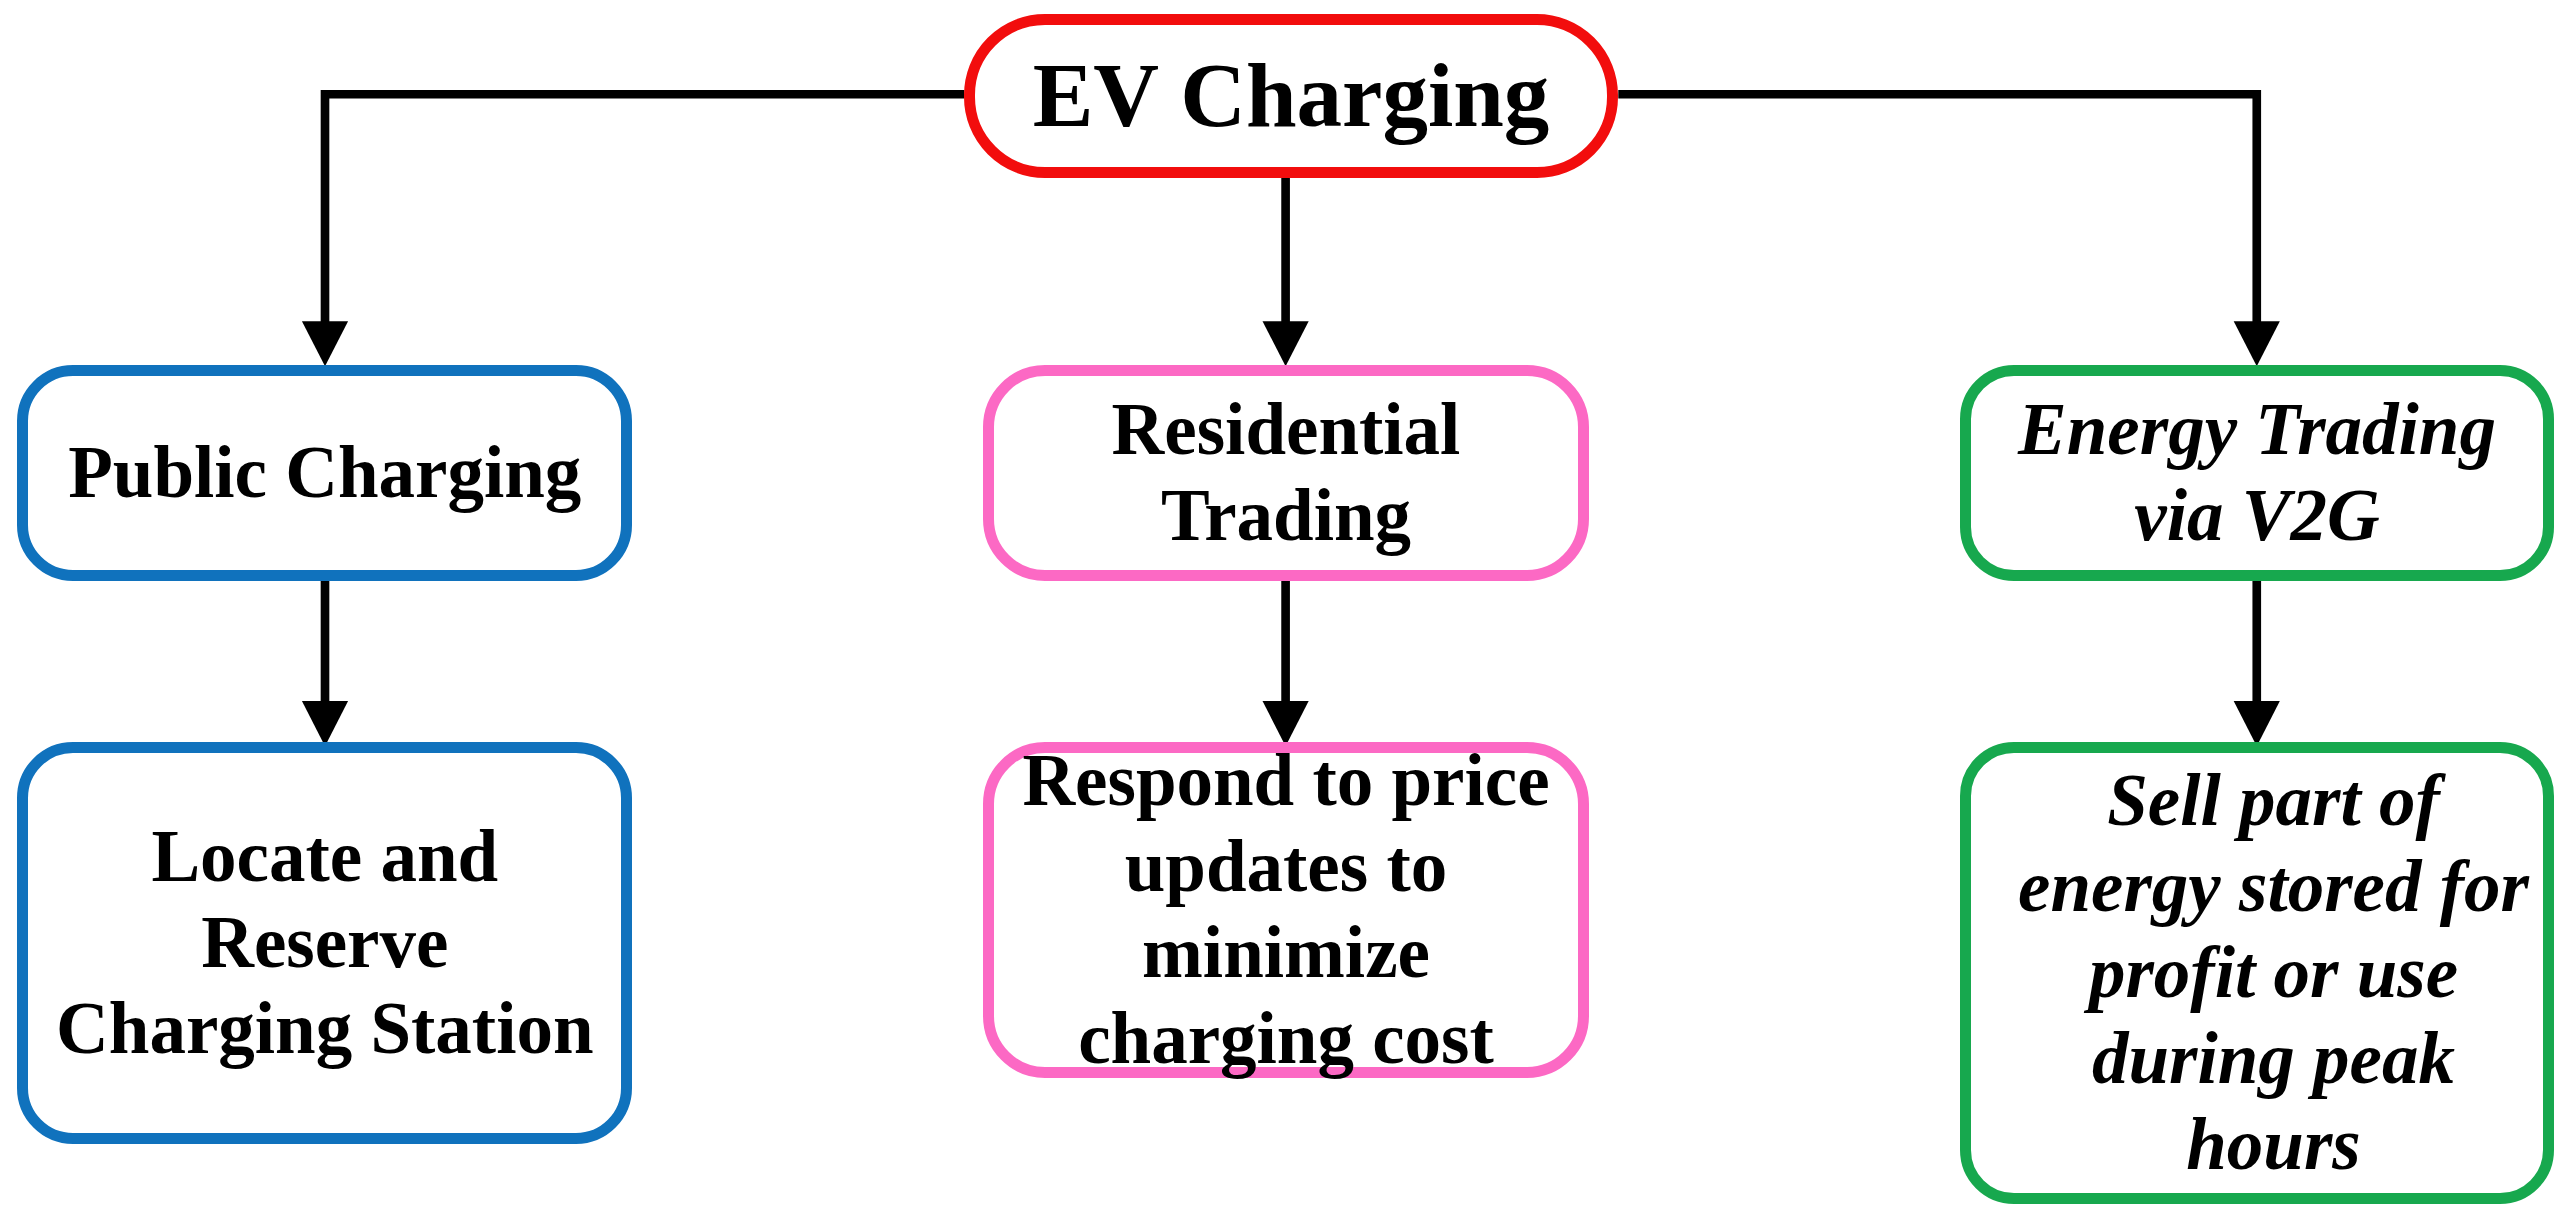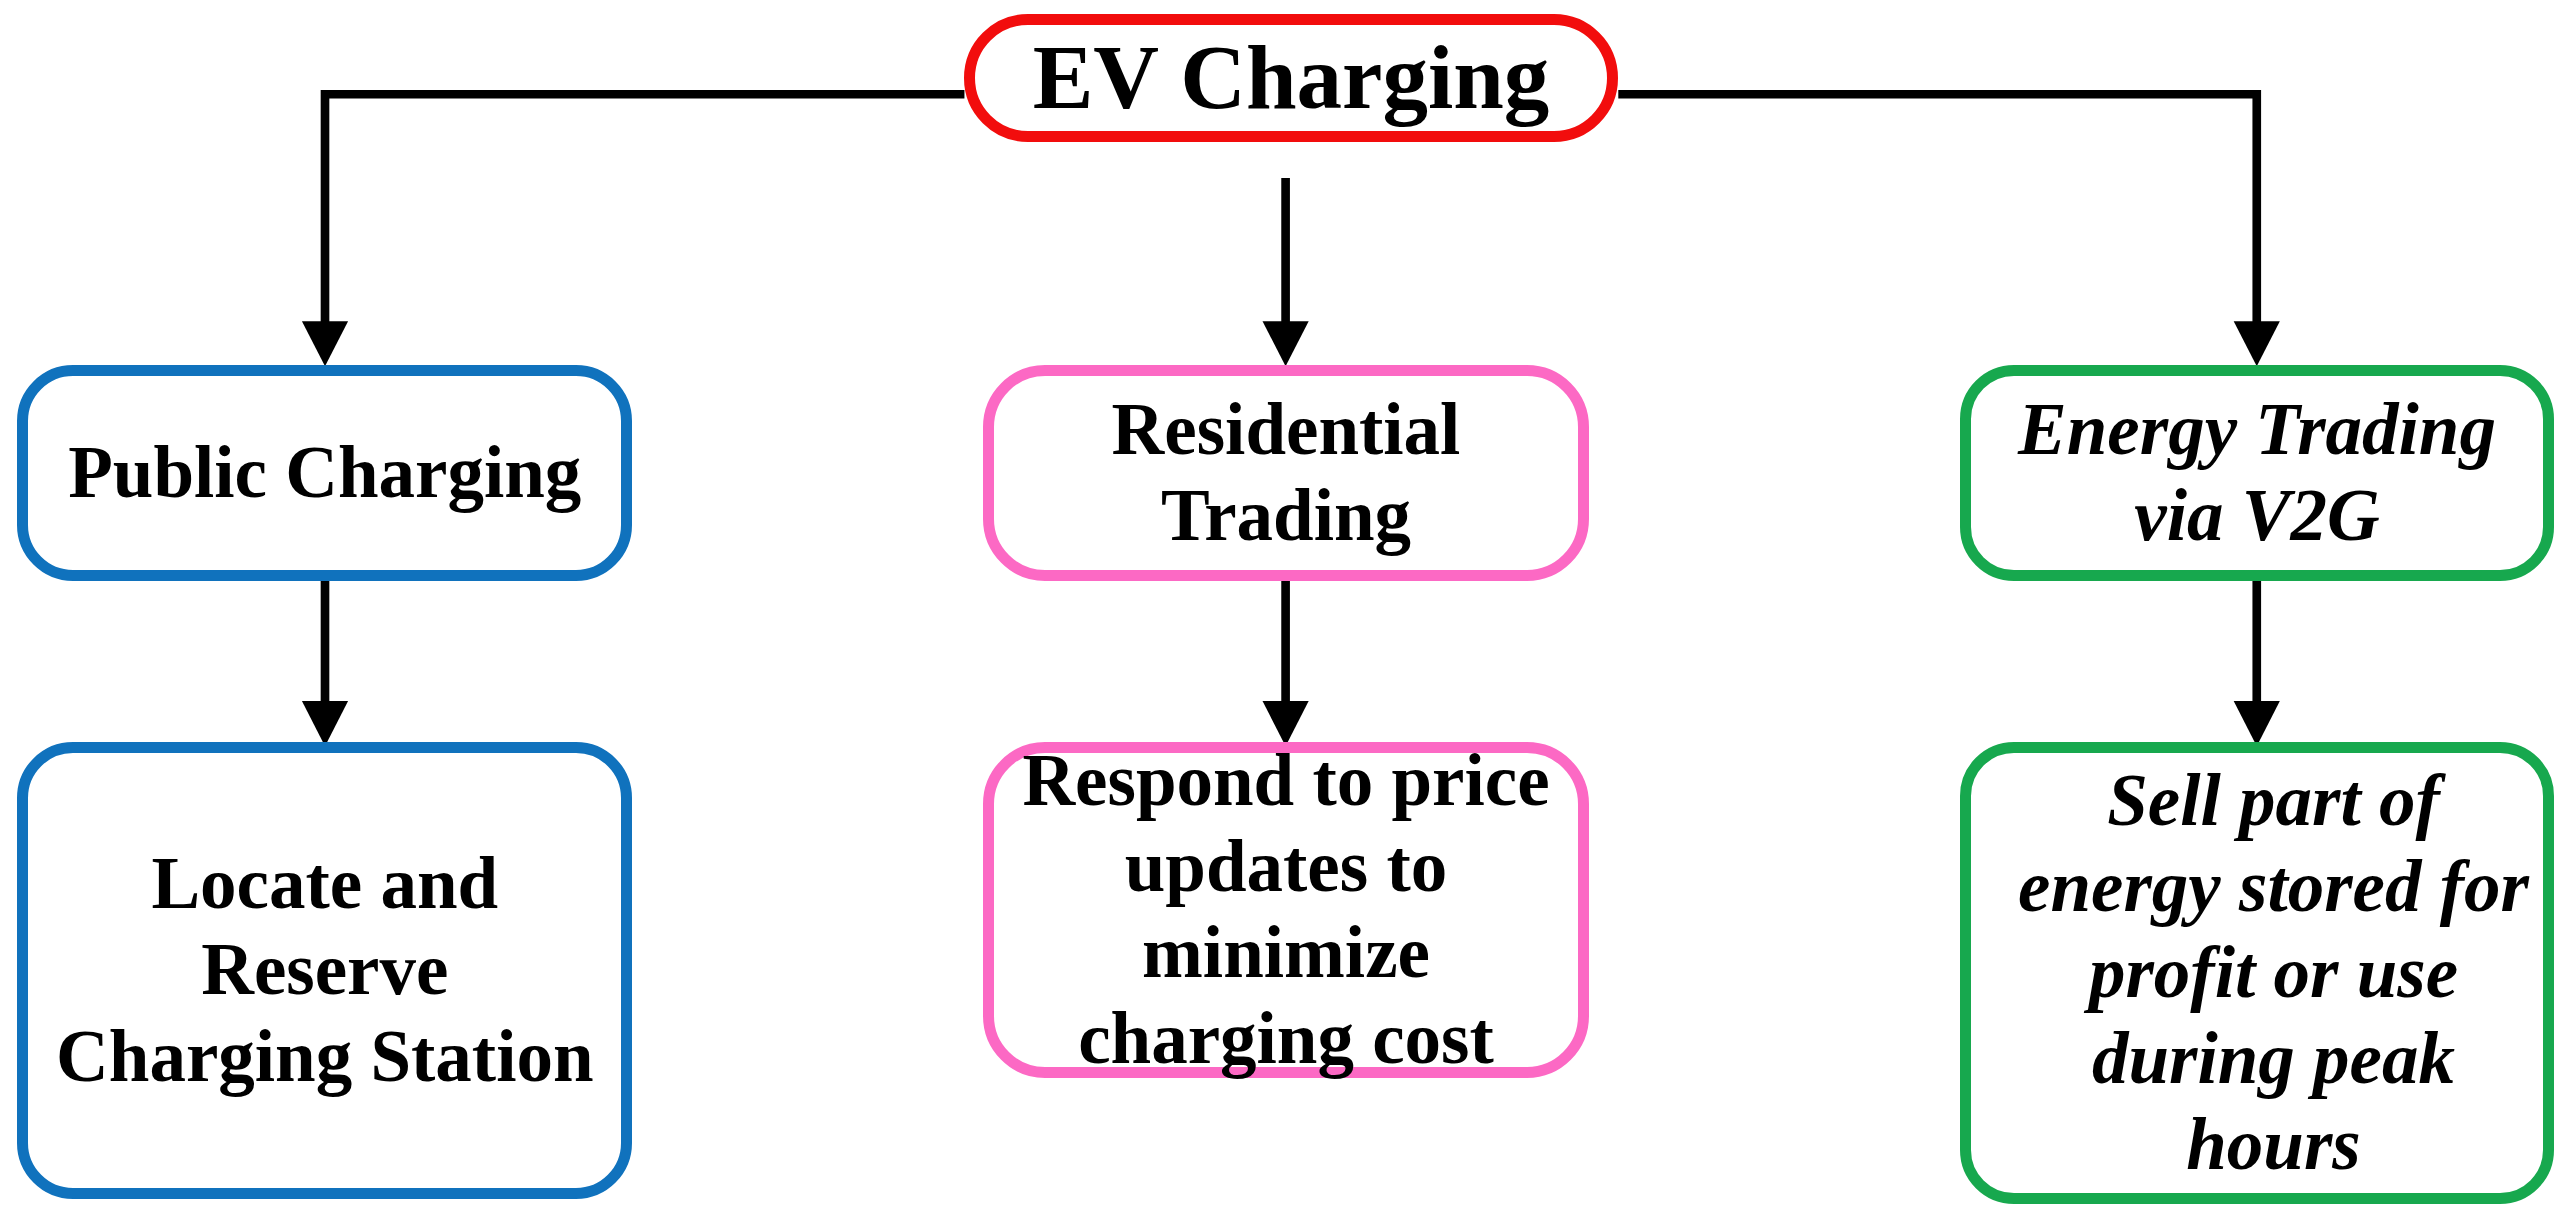--- a/index.html
+++ b/index.html
@@ -31,37 +31,37 @@
     justify-content: center;
     box-sizing: border-box;
     text-align: center;
   }
   .node .label {
     white-space: pre;
     line-height: 1.18;
   }
   .root-node {
     left: 964px; top: 13.5px;
-    width: 654px; height: 128px;
+    width: 654px; height: 164px;
     border: 11.5px solid #F20D0D;
     border-radius: 81px;
     font-size: 91px;
   }
   .row2 { top: 365px; height: 216px; font-size: 73px; }
   .row3 { top: 742px; font-size: 73px; }
 
   .col-public      { left: 17.3px;   width: 615px; }
   .col-residential { left: 983px; width: 606px; }
   .col-v2g         { left: 1960px; width: 594px; }
 
   .b-public      { border: 11.5px solid #1072BD; border-radius: 56px; }
   .b-residential { border: 11.5px solid #FC69C4; border-radius: 62px; }
   .b-v2g         { border: 11.5px solid #17A84E; border-radius: 54px; font-style: italic; }
 
-  .h-public      { height: 457px; }
+  .h-public      { height: 402px; }
   .h-residential { height: 336px; }
   .h-v2g         { height: 462px; }
 
   .connector-line {
     fill: none;
     stroke: #000000;
     stroke-width: 9;
   }
   .arrow-head {
     fill: #000000;

